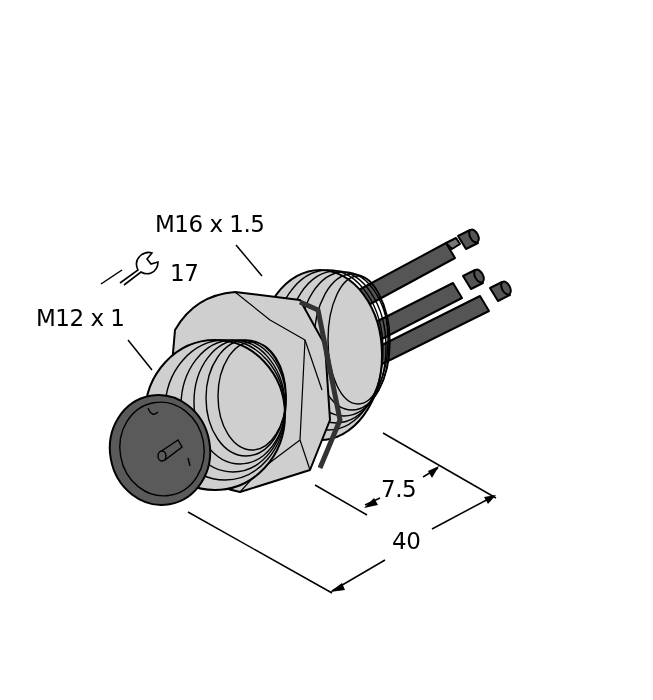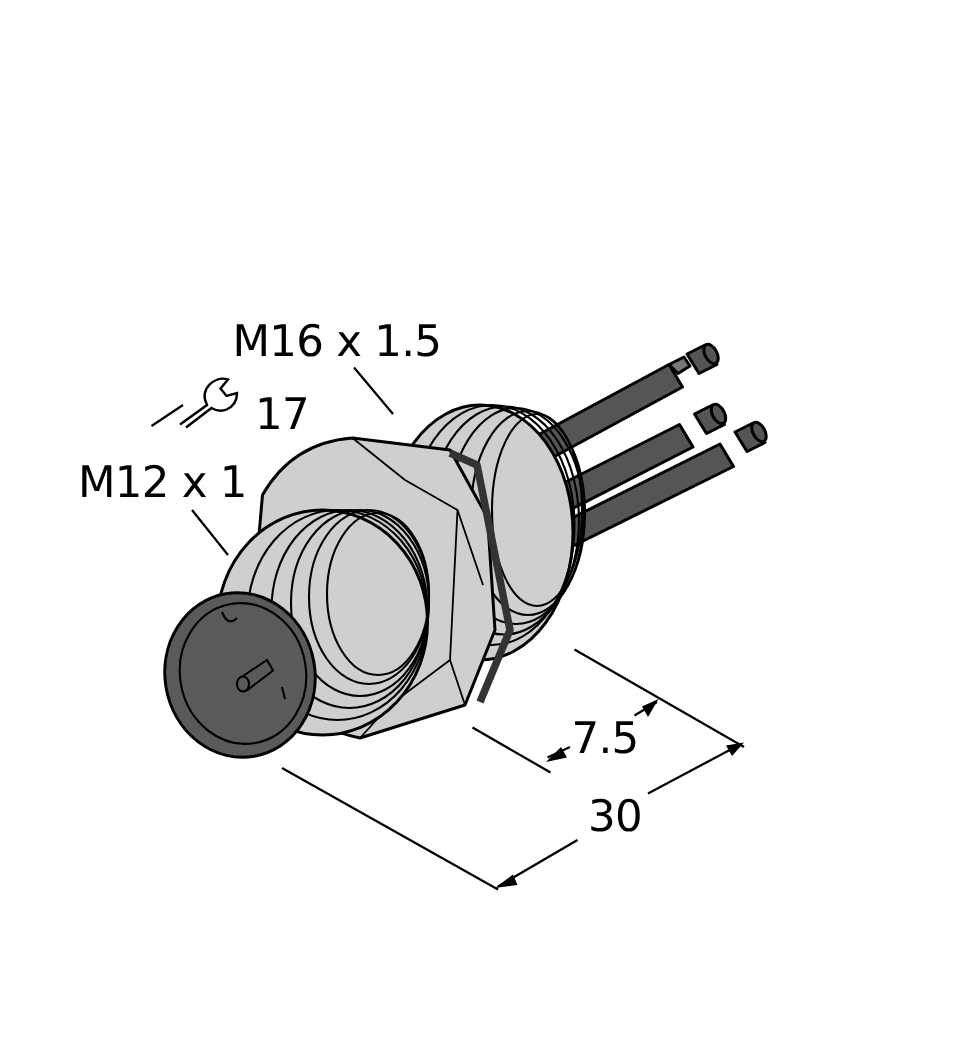--- a/index.html
+++ b/index.html
@@ -1,18 +1,18 @@
 <!DOCTYPE html>
 <html><head>
 <meta charset="utf-8">
 <style>
   html, body { margin: 0; padding: 0; background: #ffffff; }
   body { width: 653px; height: 700px; position: relative; overflow: hidden; font-family: "DejaVu Sans", "Liberation Sans", sans-serif; }
   #drawing { position: absolute; left: 0; top: 0; width: 653px; height: 700px; }
-  .lbl { position: absolute; font-family: "DejaVu Sans", sans-serif; font-size: 29px; color: #000; line-height: 1; white-space: nowrap; letter-spacing: -0.5px; }
+  .lbl { position: absolute; font-family: "DejaVu Sans", sans-serif; font-size: 23px; color: #000; line-height: 1; white-space: nowrap; letter-spacing: -0.5px; }
 </style>
 </head>
 <body>
 
 <svg id="drawing" viewBox="0 0 653 700" xmlns="http://www.w3.org/2000/svg">
 
   <g stroke="#000" stroke-width="2" stroke-linejoin="round">
 
     <g>
       <polygon points="340,300 446,243 455,258 350,315" fill="#555"></polygon>
@@ -94,15 +94,15 @@
 
     <line x1="332" y1="591" x2="385" y2="560"></line>
     <polygon points="330,592 342,583 345,590" stroke="none"></polygon>
     <line x1="432" y1="529" x2="494" y2="496"></line>
     <polygon points="496,495 484,497 488,504" stroke="none"></polygon>
   </g>
 </svg>
 
 <div class="lbl" style="left:155px; top:213px;">M16 x 1.5</div>
 <div class="lbl" style="left:170px; top:262px;text-align:center;">17</div>
-<div class="lbl" style="left:52px; top:307px;text-align:right;">M12 x 1</div>
+<div class="lbl" style="left:36px; top:307px;text-align:right;">M12 x 1</div>
 <div class="lbl" style="left:381px; top:478px;">7.5</div>
-<div class="lbl" style="left:392px; top:530px;">30</div>
+<div class="lbl" style="left:392px; top:530px;">40</div>
 
 </body></html>

